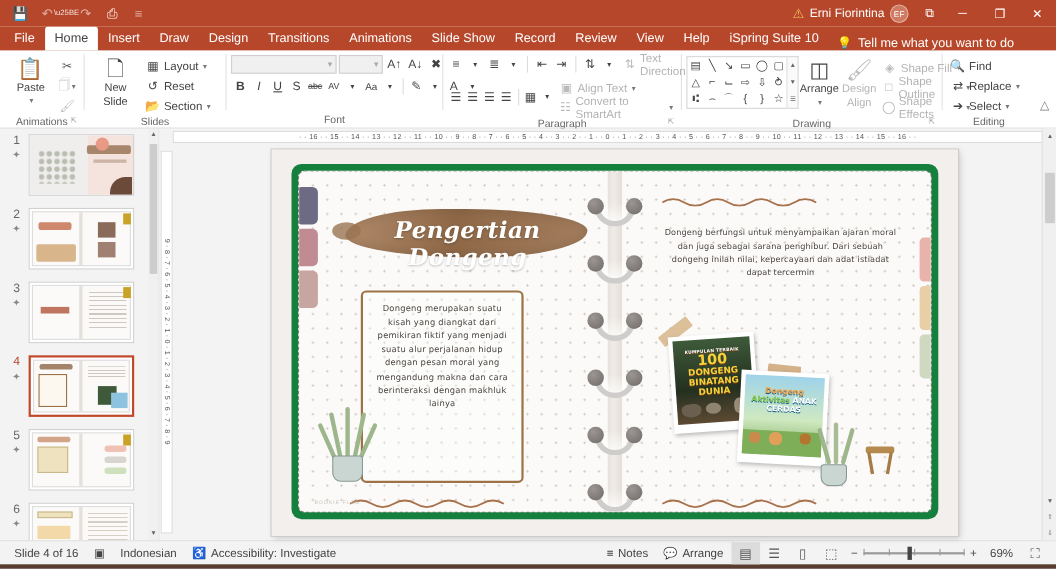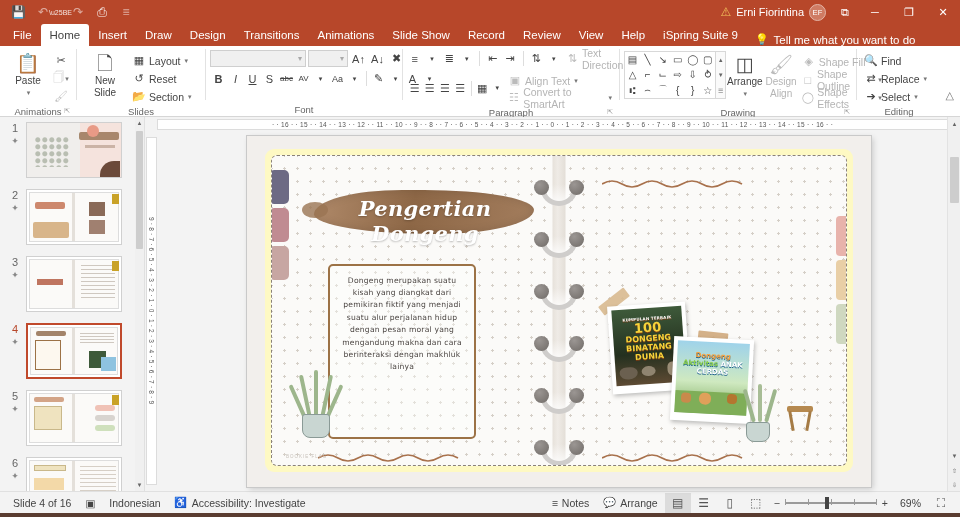--- a/index.html
+++ b/index.html
@@ -131,21 +131,21 @@
   .paper-bg { position:absolute; inset:0; background:#f2efec; }
   .paper-tex { position:absolute; inset:0; opacity:.5;
      background-image:
        radial-gradient(circle at 20% 30%, #e6e1dc 0 10px, transparent 11px),
        radial-gradient(circle at 70% 70%, #e9e4df 0 14px, transparent 15px),
        radial-gradient(circle at 45% 12%, #ece7e2 0 12px, transparent 13px),
        radial-gradient(circle at 88% 35%, #e8e3de 0 9px, transparent 10px);
   }
   .book {
     position:absolute; left:18px; top:13px; right:18px; bottom:15px;
-    background:#fef9c3; border-radius:9px;
+    background:#15803d; border-radius:9px;
   }
   .book-inner {
     position:absolute; inset:6px; background:#fbfaf8; border-radius:6px;
     border:1px dashed #8a8278; overflow:hidden;
   }
   .dots {
     position:absolute; inset:0;
     background-image: radial-gradient(#d5cfc7 1px, transparent 1.2px);
     background-size: 13px 13px; background-position: 6px 6px;
   }
@@ -276,21 +276,21 @@
   <div class="tab">Insert</div>
   <div class="tab">Draw</div>
   <div class="tab">Design</div>
   <div class="tab">Transitions</div>
   <div class="tab">Animations</div>
   <div class="tab">Slide Show</div>
   <div class="tab">Record</div>
   <div class="tab">Review</div>
   <div class="tab">View</div>
   <div class="tab">Help</div>
-  <div class="tab">iSpring Suite 9</div>
+  <div class="tab">iSpring Suite 10</div>
   <div class="tellme">
     <span class="bulb">💡</span>
     <span>Tell me what you want to do</span>
   </div>
 </div>
 
 <div id="ribbon">
 
   <div class="group" style="width:76px">
     <div class="group-body">
@@ -679,20 +679,21 @@
                   <div class="knob r"></div>
               </div>
 
               <div class="title-brush"></div>
               <div class="slide-title">Pengertian Dongeng</div>
 
               <div class="textbox-left">
                 <p>Dongeng merupakan suatu kisah yang diangkat dari pemikiran fiktif yang menjadi suatu alur perjalanan hidup dengan pesan moral yang mengandung makna dan cara berinteraksi dengan makhluk lainya</p>
               </div>
 
+              <div class="right-text">Dongeng berfungsi untuk menyampaikan ajaran moral dan juga sebagai sarana penghibur. Dari sebuah dongeng inilah nilai, kepercayaan dan adat istiadat dapat tercermin</div>
 
               <svg class="squiggle" style="left:330px;top:22px;width:150px" viewBox="0 0 150 10">
                 <path d="M0 6 Q 10 0 20 6 T 40 6 T 60 6 T 80 6 T 100 6 T 120 6 T 140 6" fill="none" stroke="#a8714c" stroke-width="1.6"></path>
               </svg>
               <svg class="squiggle" style="left:46px;top:296px;width:150px" viewBox="0 0 150 10">
                 <path d="M0 6 Q 10 0 20 6 T 40 6 T 60 6 T 80 6 T 100 6 T 120 6 T 140 6" fill="none" stroke="#a8714c" stroke-width="1.6"></path>
               </svg>
               <svg class="squiggle" style="left:330px;top:296px;width:150px" viewBox="0 0 150 10">
                 <path d="M0 6 Q 10 0 20 6 T 40 6 T 60 6 T 80 6 T 100 6 T 120 6 T 140 6" fill="none" stroke="#a8714c" stroke-width="1.6"></path>
               </svg>

